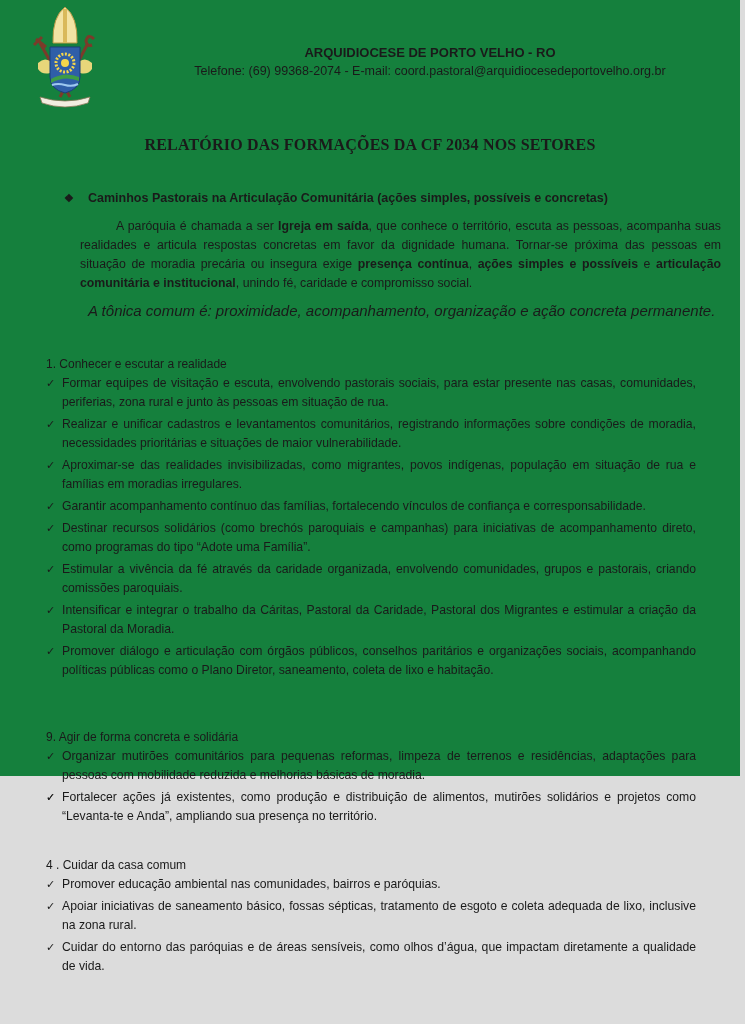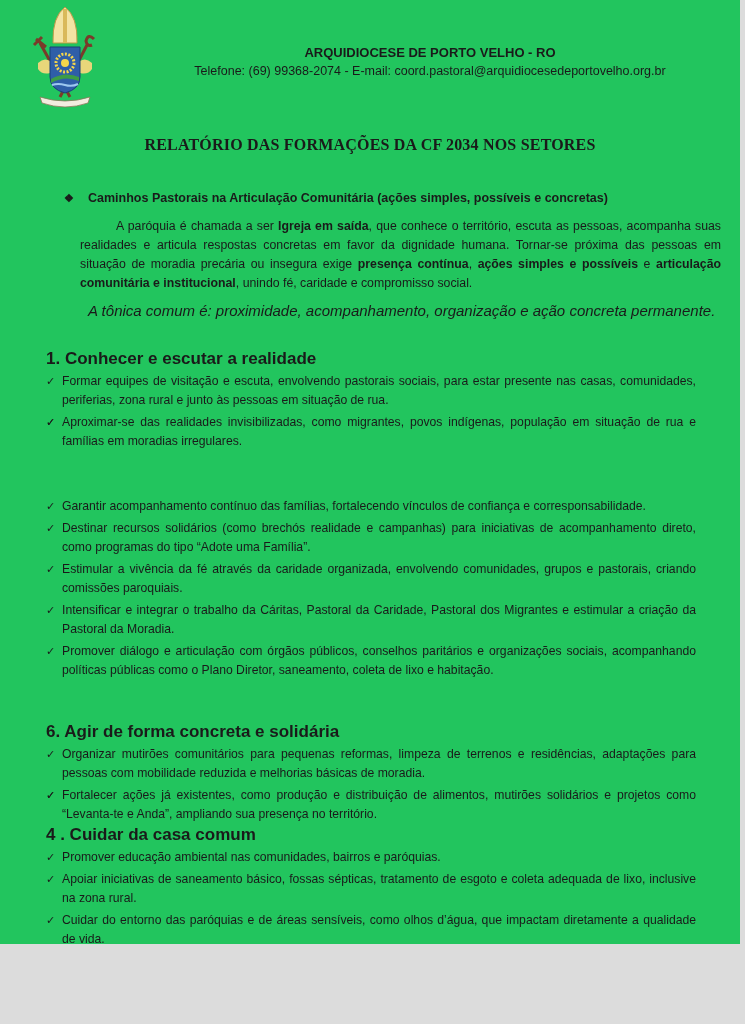--- a/index.html
+++ b/index.html
@@ -1,32 +1,32 @@
 <!DOCTYPE html>
 <html><head>
 <meta charset="utf-8">
 <style>
   html, body { margin:0; padding:0; }
   body { width:745px; height:1024px; background:#dcdcdc; overflow:hidden; position:relative;
          font-family:"Liberation Sans", sans-serif; color:#1a1a1a; }
-  .page { position:absolute; left:0; top:0; width:740px; height:944px; background:#22c55e; }
+  .page { position:absolute; left:0; top:0; width:740px; height:776px; background:#15803d; }
   .logo { position:absolute; left:30px; top:5px; width:70px; height:110px; }
   .letterhead { position:absolute; left:190px; top:44px; width:480px; text-align:center; font-size:12.5px; line-height:18px; }
   .letterhead .org { font-weight:bold; font-size:13px; }
   .title { position:absolute; left:0; width:740px; top:136px; text-align:center;
            font-family:"Liberation Serif", serif; font-weight:bold; font-size:16px; letter-spacing:0.2px; }
   .intro-head { position:absolute; left:64px; top:191px; font-size:12.5px; font-weight:bold; }
   .intro-head .diamond { display:inline-block; width:16px; font-size:11px; margin-right:8px; }
   .intro-head span.t { font-weight:bold;margin-top:28px; }
   .para { position:absolute; left:52px; width:641px; font-size:12.3px; line-height:19px; text-align:justify;margin-left:28px; }
   .para .indent { display:inline-block; width:36px; }
   .para b { font-weight:bold; }
   .tonica { position:absolute; left:88px; top:302px; font-size:15px; font-style:italic; }
   .section { position:absolute; left:46px; width:650px; }
-  .section h3 { margin:8px 0 3px 0; font-size:17px; font-weight:bold; }
+  .section h3 { margin:16px 0 3px 0; font-size:12px; font-weight:normal; }
   .section ul { list-style:none; margin:0; padding:0; }
   .section li { position:relative; padding-left:16px; font-size:12.2px; line-height:19px; text-align:justify; margin-bottom:3px; }
   .section li .check { position:absolute; left:0; top:0; font-size:11px; }
 </style>
 </head>
 <body>
 
 <div class="page">
 
   <div class="logo">
@@ -58,45 +58,45 @@
   </div>
 
   <div class="para" style="top:217px;"><span class="indent"></span><span>A paróquia é chamada a ser </span><b>Igreja em saída</b><span>, que conhece o território, escuta as pessoas, acompanha suas realidades e articula respostas concretas em favor da dignidade humana. Tornar-se próxima das pessoas em situação de moradia precária ou insegura exige </span><b>presença contínua</b><span>, </span><b>ações simples e possíveis</b><span> e </span><b>articulação comunitária e institucional</b><span>, unindo fé, caridade e compromisso social.</span></div>
 
   <div class="tonica">A tônica comum é: proximidade, acompanhamento, organização e ação concreta permanente.</div>
 
   <div class="section" style="top:341px;">
     <h3>1. Conhecer e escutar a realidade</h3>
     <ul>
       <li><span class="check">✓</span><span>Formar equipes de visitação e escuta, envolvendo pastorais sociais, para estar presente nas casas, comunidades, periferias, zona rural e junto às pessoas em situação de rua.</span></li>
-      <li><span class="check">✓</span></li>
+      <li><span class="check">✓</span><span>Realizar e unificar cadastros e levantamentos comunitários, registrando informações sobre condições de moradia, necessidades prioritárias e situações de maior vulnerabilidade.</span></li>
       <li><span class="check">✓</span><span>Aproximar-se das realidades invisibilizadas, como migrantes, povos indígenas, população em situação de rua e famílias em moradias irregulares.</span></li>
     </ul>
   </div>
 
   <div class="section" style="top:497px;">
     <ul>
       <li><span class="check">✓</span><span>Garantir acompanhamento contínuo das famílias, fortalecendo vínculos de confiança e corresponsabilidade.</span></li>
-      <li><span class="check">✓</span><span>Destinar recursos solidários (como brechós realidade e campanhas) para iniciativas de acompanhamento direto, como programas do tipo “Adote uma Família”.</span></li>
+      <li><span class="check">✓</span><span>Destinar recursos solidários (como brechós paroquiais e campanhas) para iniciativas de acompanhamento direto, como programas do tipo “Adote uma Família”.</span></li>
       <li><span class="check">✓</span><span>Estimular a vivência da fé através da caridade organizada, envolvendo comunidades, grupos e pastorais, criando comissões paroquiais.</span></li>
       <li><span class="check">✓</span><span>Intensificar e integrar o trabalho da Cáritas, Pastoral da Caridade, Pastoral dos Migrantes e estimular a criação da Pastoral da Moradia.</span></li>
       <li><span class="check">✓</span><span>Promover diálogo e articulação com órgãos públicos, conselhos paritários e organizações sociais, acompanhando políticas públicas como o Plano Diretor, saneamento, coleta de lixo e habitação.</span></li>
     </ul>
   </div>
 
   <div class="section" style="top:714px;">
-    <h3>6. Agir de forma concreta e solidária</h3>
+    <h3>9. Agir de forma concreta e solidária</h3>
     <ul>
       <li><span class="check">✓</span><span>Organizar mutirões comunitários para pequenas reformas, limpeza de terrenos e residências, adaptações para pessoas com mobilidade reduzida e melhorias básicas de moradia.</span></li>
       <li><span class="check">✓</span></li>
       <li><span class="check">✓</span><span>Fortalecer ações já existentes, como produção e distribuição de alimentos, mutirões solidários e projetos como “Levanta-te e Anda”, ampliando sua presença no território.</span></li>
     </ul>
   </div>
 
-  <div class="section" style="top:817px;">
+  <div class="section" style="top:842px;">
     <h3>4 . Cuidar da casa comum</h3>
     <ul>
       <li><span class="check">✓</span><span>Promover educação ambiental nas comunidades, bairros e paróquias.</span></li>
       <li><span class="check">✓</span><span>Apoiar iniciativas de saneamento básico, fossas sépticas, tratamento de esgoto e coleta adequada de lixo, inclusive na zona rural.</span></li>
       <li><span class="check">✓</span><span>Cuidar do entorno das paróquias e de áreas sensíveis, como olhos d’água, que impactam diretamente a qualidade de vida.</span></li>
     </ul>
   </div>
 
 </div>
 

